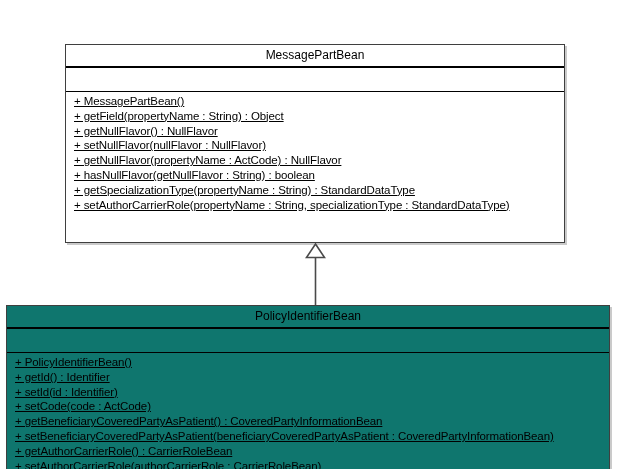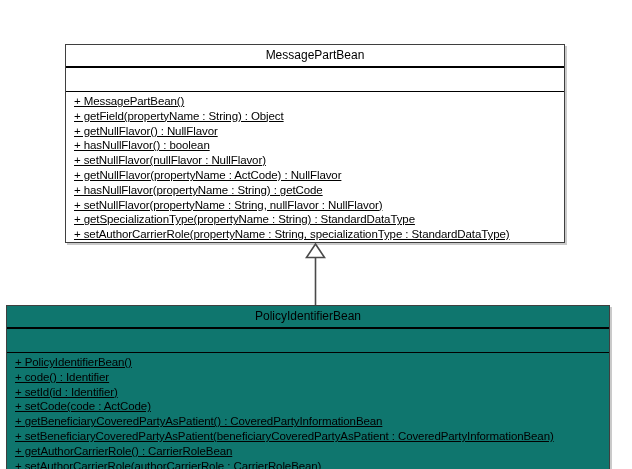--- a/index.html
+++ b/index.html
@@ -72,41 +72,39 @@
 
 <div class="canvas">
 
   <div class="class-box superclass">
     <div class="class-title">MessagePartBean</div>
     <div class="class-attrs"></div>
     <div class="class-methods">
       <div class="m">+ MessagePartBean()</div>
       <div class="m">+ getField(propertyName : String) : Object</div>
       <div class="m">+ getNullFlavor() : NullFlavor</div>
-      <div class="m">+ hasNullFlavor() : boolean</div>
       <div class="m">+ setNullFlavor(nullFlavor : NullFlavor)</div>
       <div class="m">+ getNullFlavor(propertyName : ActCode) : NullFlavor</div>
-      <div class="m">+ hasNullFlavor(propertyName : String) : getCode</div>
-      <div class="m">+ setNullFlavor(propertyName : String, nullFlavor : NullFlavor)</div>
+      <div class="m">+ hasNullFlavor(getNullFlavor : String) : boolean</div>
       <div class="m">+ getSpecializationType(propertyName : String) : StandardDataType</div>
       <div class="m">+ setAuthorCarrierRole(propertyName : String, specializationType : StandardDataType)</div>
     </div>
   </div>
 
   <svg class="arrow-svg" width="24" height="63" viewBox="0 0 24 63">
     <line x1="11.5" y1="14" x2="11.5" y2="63" stroke="#4a4a4a" stroke-width="1.6"></line>
     <polygon points="11.5,1 20.5,14.5 2.5,14.5" fill="#ffffff" stroke="#4a4a4a" stroke-width="1.6"></polygon>
   </svg>
 
   <div class="class-box subclass">
     <div class="class-title">PolicyIdentifierBean</div>
     <div class="class-attrs"></div>
     <div class="class-methods">
       <div class="m">+ PolicyIdentifierBean()</div>
-      <div class="m">+ code() : Identifier</div>
+      <div class="m">+ getId() : Identifier</div>
       <div class="m">+ setId(id : Identifier)</div>
       <div class="m">+ setCode(code : ActCode)</div>
       <div class="m">+ getBeneficiaryCoveredPartyAsPatient() : CoveredPartyInformationBean</div>
       <div class="m">+ setBeneficiaryCoveredPartyAsPatient(beneficiaryCoveredPartyAsPatient : CoveredPartyInformationBean)</div>
       <div class="m">+ getAuthorCarrierRole() : CarrierRoleBean</div>
       <div class="m">+ setAuthorCarrierRole(authorCarrierRole : CarrierRoleBean)</div>
     </div>
   </div>
 
 </div>

